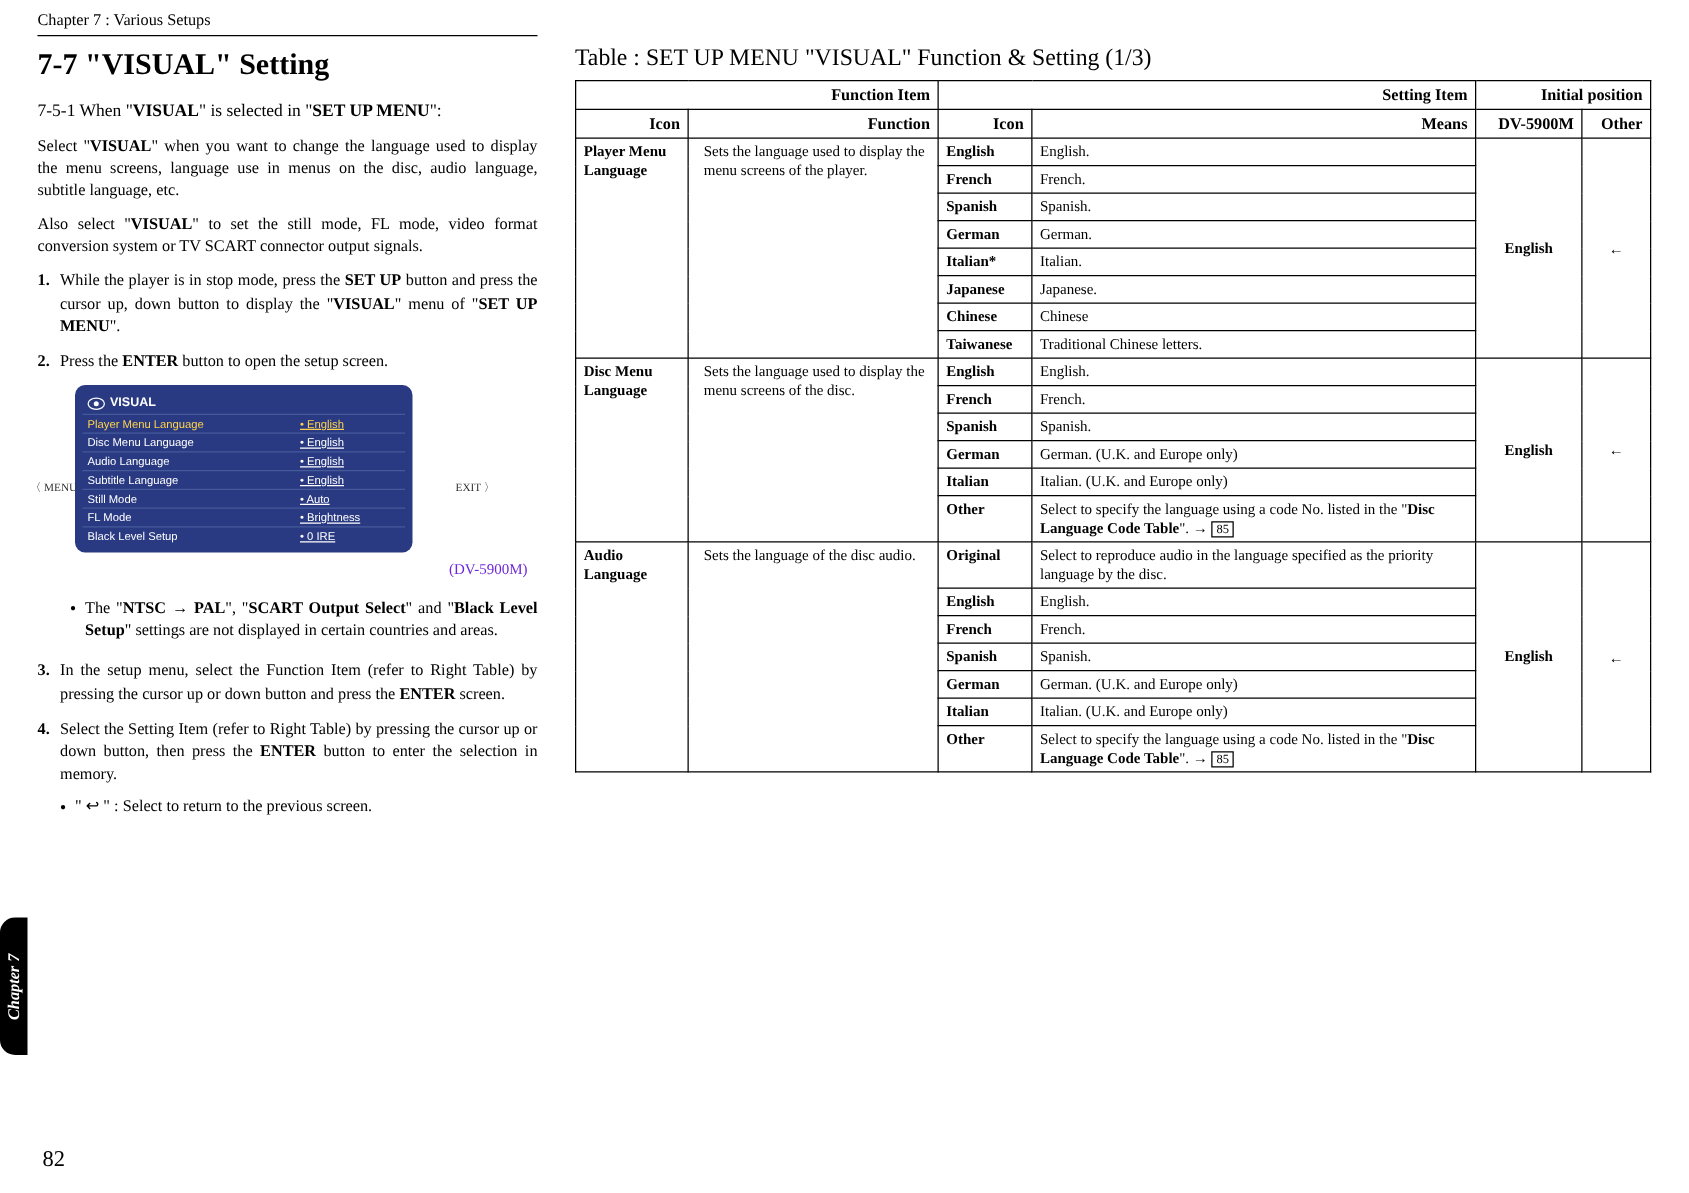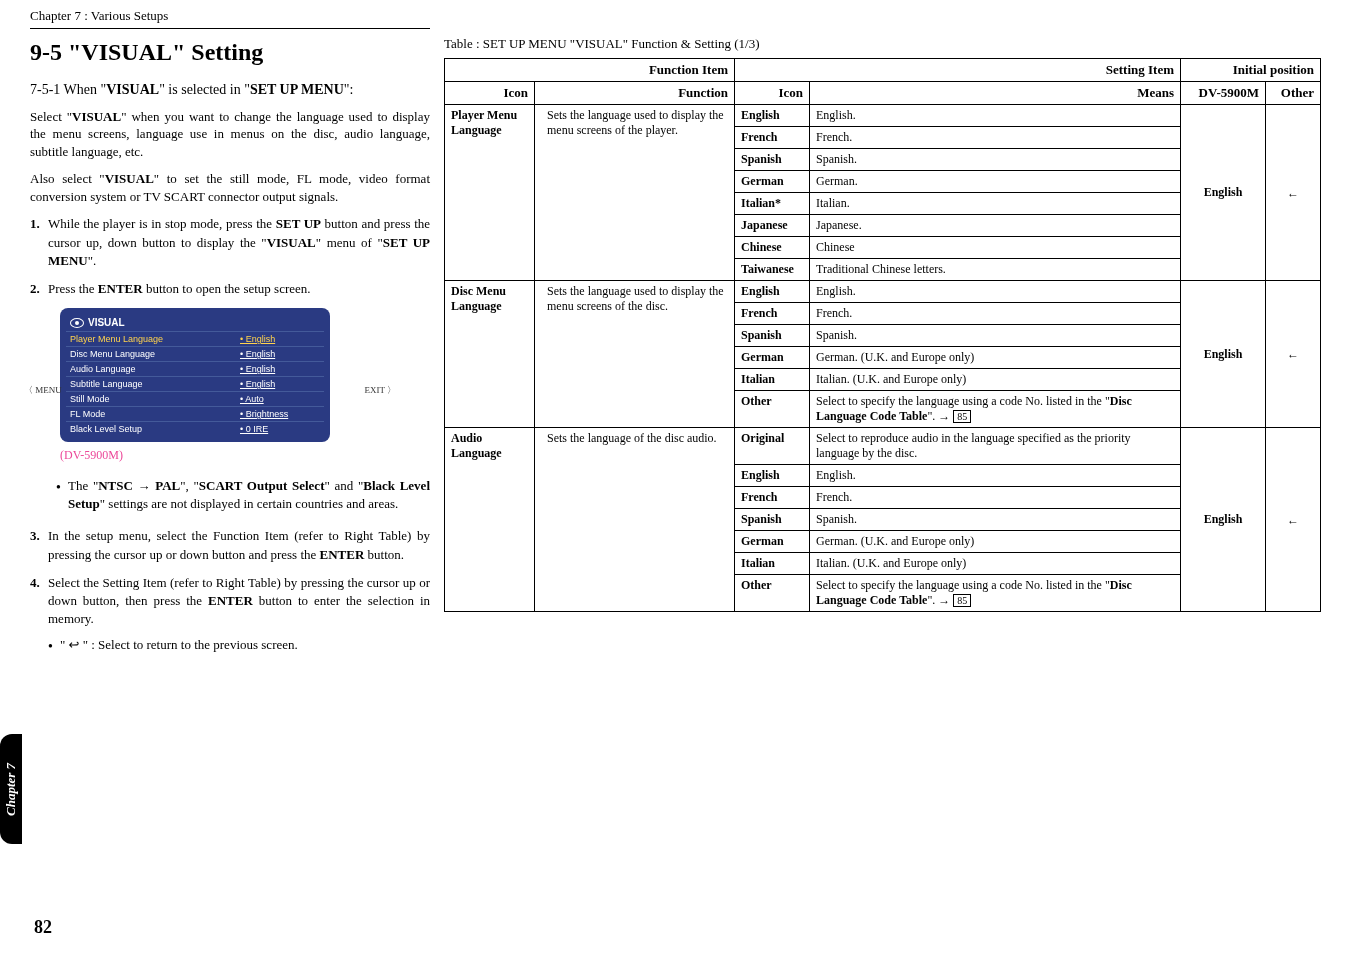--- a/index.html
+++ b/index.html
@@ -9,21 +9,21 @@
     background: #fff;
     font-family: Georgia, 'Times New Roman', serif;
     color: #000;
     width: 1351px;
     height: 954px;
     position: relative;
   }
   .page {
     display: flex;
     padding: 8px 30px 10px 30px;
-    gap: 14px;
+    gap: 30px;
   }
   .left-col {
     width: 400px;
     flex-shrink: 0;
   }
   .right-col {
     flex: 1;
   }
   .chapter-header {
     font-size: 13px;
@@ -103,26 +103,26 @@
   .osd-row .lbl { flex: 1; }
   .osd-row .val { flex: 0 0 80px; text-decoration: underline; }
   .osd-row.hl .lbl, .osd-row.hl .val { color: #ffd34d; }
   .osd-arrows {
     font-size: 9px;
     color: #333;
   }
   .osd-left-arrow { position: absolute; left: -36px; top: 76px; }
   .osd-right-arrow { position: absolute; right: 34px; top: 76px; }
   .osd-model {
-    text-align: left;
+    text-align: right;
     font-size: 12px;
     margin-top: 6px;
     margin-right: 8px;
     font-family: Georgia, serif;
-    color: #ec4899;
+    color: #6d28d9;
   }
   ul.sub-bullets {
     list-style: none;
     padding: 0;
     margin: 14px 0 14px 26px;
   }
   ul.sub-bullets > li {
     font-size: 13px;
     line-height: 1.4;
     text-align: justify;
@@ -130,21 +130,21 @@
     position: relative;
   }
   ul.sub-bullets > li::before {
     content: "●";
     position: absolute;
     left: 0;
     font-size: 8px;
     top: 4px;
   }
   .table-caption {
-    font-size: 13px;
+    font-size: 19px;
     margin: 28px 0 6px 0;
   }
   table.setup {
     border-collapse: collapse;
     width: 100%;
     font-size: 12px;
   }
   table.setup th, table.setup td {
     border: 1px solid #000;
     padding: 3px 6px;
@@ -184,21 +184,21 @@
     font-style: italic;
     font-size: 13px;
     font-weight: bold;
     font-family: Georgia, serif;
   }
   .page-num {
     position: absolute;
     left: 34px;
     bottom: 16px;
     font-size: 18px;
-    font-weight: bold;
+    font-weight: normal;
   }
   .arrow-back { font-family: Arial, sans-serif; }
   .eye-icon {
     display: inline-block;
     width: 14px; height: 10px;
     border: 1px solid #fff;
     border-radius: 50%;
     position: relative;
   }
   .eye-icon::after{
@@ -207,21 +207,21 @@
   }
 </style>
 </head>
 <body>
 
 <div class="page">
   <div class="left-col">
     <div class="chapter-header">Chapter 7 : Various Setups</div>
     <div class="hr"></div>
     <h1 class="section-title">
-      <span>9-5</span>
+      <span>7-7</span>
       <span>"VISUAL" Setting</span>
     </h1>
 
     <div class="subsection">
       <span class="num">7-5-1</span>
       <span>When "</span><span class="kw">VISUAL</span><span>" is selected in "</span><span class="kw">SET UP MENU</span><span>":</span>
     </div>
 
     <div class="para">
       <span>Select "</span><span class="kw">VISUAL</span><span>" when you want to change the language used to display the menu screens, language use in menus on the disc, audio language, subtitle language, etc.</span>
@@ -286,21 +286,21 @@
 
     <ul class="sub-bullets">
       <li>
         <span>The "</span><span class="kw">NTSC → PAL</span><span>", "</span><span class="kw">SCART Output Select</span><span>" and "</span><span class="kw">Black Level Setup</span><span>" settings are not displayed in certain countries and areas.</span>
       </li>
     </ul>
 
     <ol class="steps">
       <li>
         <span class="num">3.</span>
-        <span>In the setup menu, select the Function Item (refer to Right Table) by pressing the cursor up or down button and press the </span><span class="kw">ENTER</span><span> button.</span>
+        <span>In the setup menu, select the Function Item (refer to Right Table) by pressing the cursor up or down button and press the </span><span class="kw">ENTER</span><span> screen.</span>
       </li>
       <li>
         <span class="num">4.</span>
         <span>Select the Setting Item (refer to Right Table) by pressing the cursor up or down button, then press the </span><span class="kw">ENTER</span><span> button to enter the selection in memory.</span>
         <ul class="sub-bullets" style="margin-left:0; margin-top:8px;">
           <li>" ↩ "  :  Select to return to the previous screen.</li>
         </ul>
       </li>
     </ol>
   </div>

